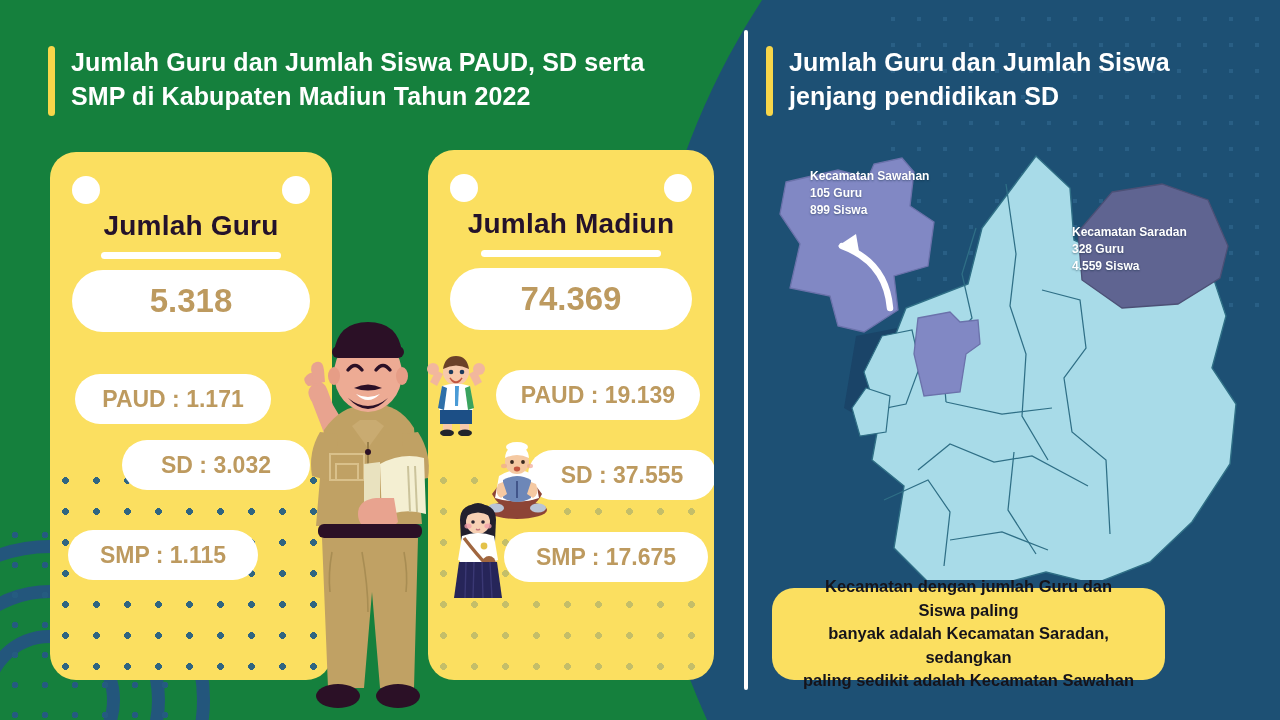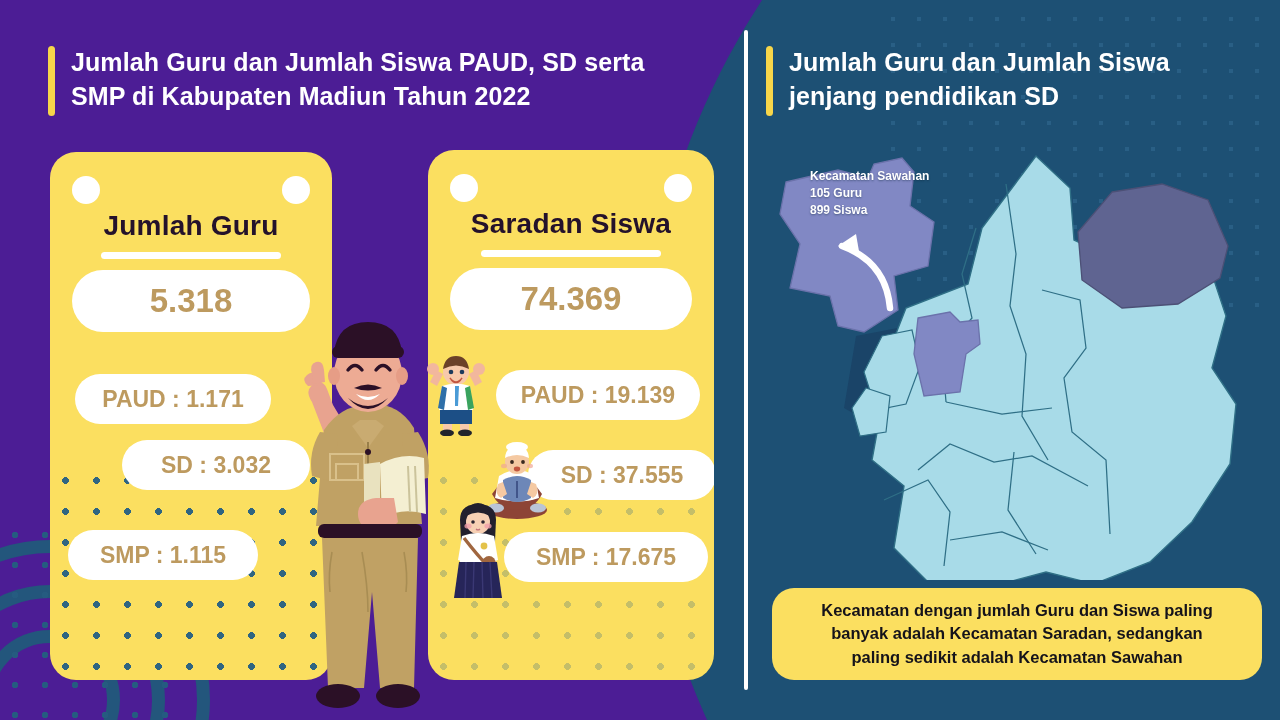--- a/index.html
+++ b/index.html
@@ -4,21 +4,21 @@
 <style>
   * { box-sizing: border-box; margin: 0; padding: 0; }
   html, body {
     width: 1280px; height: 720px;
     overflow: hidden;
     font-family: "Liberation Sans", "DejaVu Sans", sans-serif;
   }
   #stage {
     position: relative;
     width: 1280px; height: 720px;
-    background: #4c1d95;
+    background: #15803d;
     overflow: hidden;
   }
 
   
   .bg-layer { position: absolute; inset: 0; pointer-events: none; }
   .bg-sheen {
     position: absolute;
     left: 640px; top: -340px;
     width: 1500px; height: 1500px;
     border-radius: 50%;
@@ -170,21 +170,21 @@
     text-shadow: 0 1px 2px rgba(10,35,55,.45);
     z-index: 5;
   }
   #label-sawahan { left: 50px;  top: 28px;  }
   #label-saradan { left: 312px; top: 84px;  }
 
   
   #caption {
     position: absolute;
     left: 772px; top: 588px;
-    width: 490px; height: 92px;
+    width: 393px; height: 92px;
     background: #fbdf60;
     border-radius: 22px;
     display: flex; align-items: center; justify-content: center;
     padding: 6px 30px;
   }
   #caption p {
     color: #15131a;
     font-size: 16.5px;
     font-weight: bold;
     line-height: 1.42;
@@ -234,21 +234,21 @@
       <div class="pill pill-sub" id="g-sd">SD : 3.032</div>
       <div class="pill pill-sub" id="g-smp">SMP : 1.115</div>
     </div>
   </div>
 
   <div class="card" id="card-siswa">
     <div class="card-inner">
       <div class="card-dots" style="opacity:.25"></div>
       <div class="hole left"></div>
       <div class="hole right"></div>
-      <div class="card-title">Saradan Siswa</div>
+      <div class="card-title">Jumlah Madiun</div>
       <div class="card-rule"></div>
       <div class="pill pill-total">74.369</div>
       <div class="pill pill-sub" id="s-paud">PAUD : 19.139</div>
       <div class="pill pill-sub" id="s-sd">SD : 37.555</div>
       <div class="pill pill-sub" id="s-smp">SMP : 17.675</div>
     </div>
   </div>
 
   <svg class="illus" id="teacher" viewBox="0 0 200 408">
 
@@ -397,20 +397,23 @@
 
       <g>
         <path d="M130 168 q-4 -46 -48 -62" stroke="#ffffff" stroke-width="6.5" fill="none" stroke-linecap="round"></path>
         <path d="M96 94 l-18 12 l22 11 Z" fill="#ffffff"></path>
       </g>
     </svg>
 
     <div class="map-label" id="label-sawahan">Kecamatan Sawahan
 105 Guru
 899 Siswa</div>
+    <div class="map-label" id="label-saradan">Kecamatan Saradan
+328 Guru
+4.559 Siswa</div>
   </div>
 
   <div id="caption">
     <p>Kecamatan dengan jumlah Guru dan Siswa paling
 banyak adalah Kecamatan Saradan, sedangkan
 paling sedikit adalah Kecamatan Sawahan</p>
   </div>
 
 </div>
 

